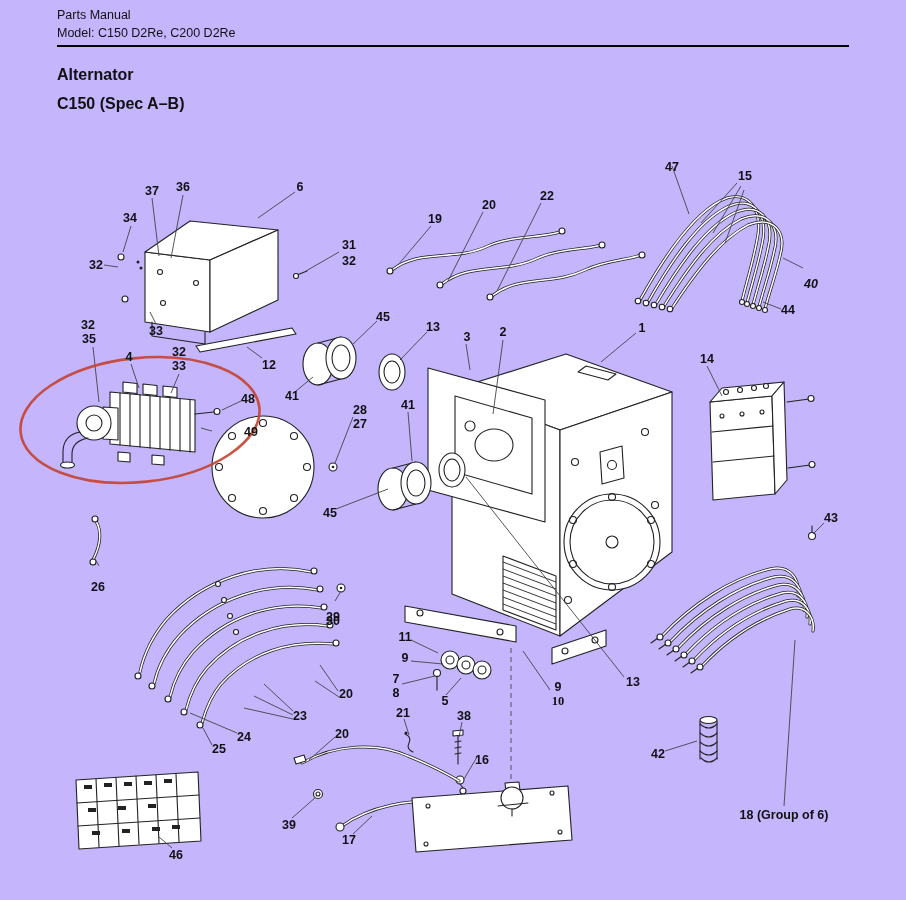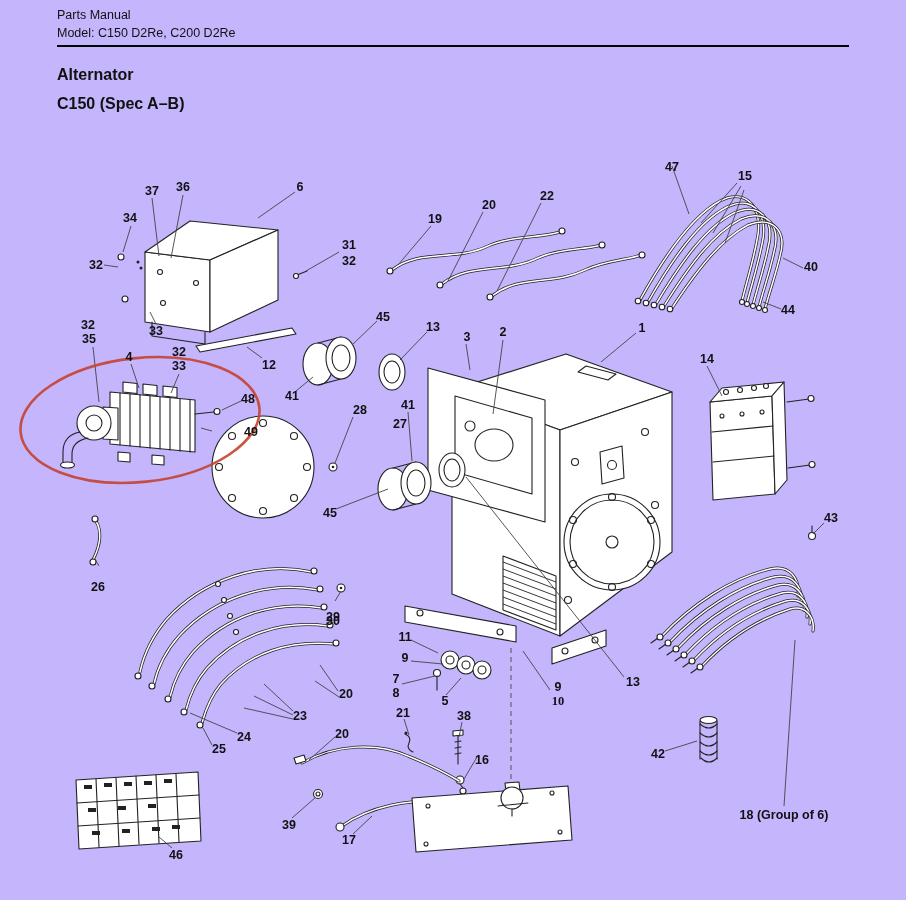--- a/index.html
+++ b/index.html
@@ -360,31 +360,31 @@
       <div class="callout" style="left: 179px; top: 352px;">32</div>
       <div class="callout" style="left: 179px; top: 366px;">33</div>
       <div class="callout" style="left: 269px; top: 365px;">12</div>
       <div class="callout" style="left: 248px; top: 399px;">48</div>
       <div class="callout" style="left: 219px; top: 432px; margin-left: 32px;">49</div>
       <div class="callout" style="left: 435px; top: 219px;">19</div>
       <div class="callout" style="left: 489px; top: 205px;">20</div>
       <div class="callout" style="left: 547px; top: 196px;">22</div>
       <div class="callout" style="left: 672px; top: 167px;">47</div>
       <div class="callout" style="left: 745px; top: 176px;">15</div>
-      <div class="callout" style="left: 811px; top: 267px;">40</div>
+      <div class="callout" style="left: 811px; top: 284px; font-style: italic;">40</div>
       <div class="callout" style="left: 788px; top: 310px;">44</div>
       <div class="callout" style="left: 383px; top: 317px;">45</div>
       <div class="callout" style="left: 433px; top: 327px;">13</div>
       <div class="callout" style="left: 467px; top: 337px;">3</div>
       <div class="callout" style="left: 503px; top: 332px;">2</div>
       <div class="callout" style="left: 642px; top: 328px;">1</div>
       <div class="callout" style="left: 707px; top: 359px;">14</div>
       <div class="callout" style="left: 292px; top: 396px;">41</div>
       <div class="callout" style="left: 360px; top: 410px;">28</div>
-      <div class="callout" style="left: 360px; top: 424px; margin-left: 40px;">27</div>
+      <div class="callout" style="left: 360px; top: 424px;">27</div>
       <div class="callout" style="left: 408px; top: 405px;">41</div>
       <div class="callout" style="left: 330px; top: 513px;">45</div>
       <div class="callout" style="left: 98px; top: 572px; margin-top: 15px;">26</div>
       <div class="callout" style="left: 831px; top: 518px;">43</div>
       <div class="callout" style="left: 333px; top: 607px; margin-top: 10px;">29</div>
       <div class="callout" style="left: 333px; top: 621px;">30</div>
       <div class="callout" style="left: 405px; top: 637px;">11</div>
       <div class="callout" style="left: 405px; top: 658px;">9</div>
       <div class="callout" style="left: 396px; top: 679px;">7</div>
       <div class="callout" style="left: 396px; top: 693px;">8</div>

